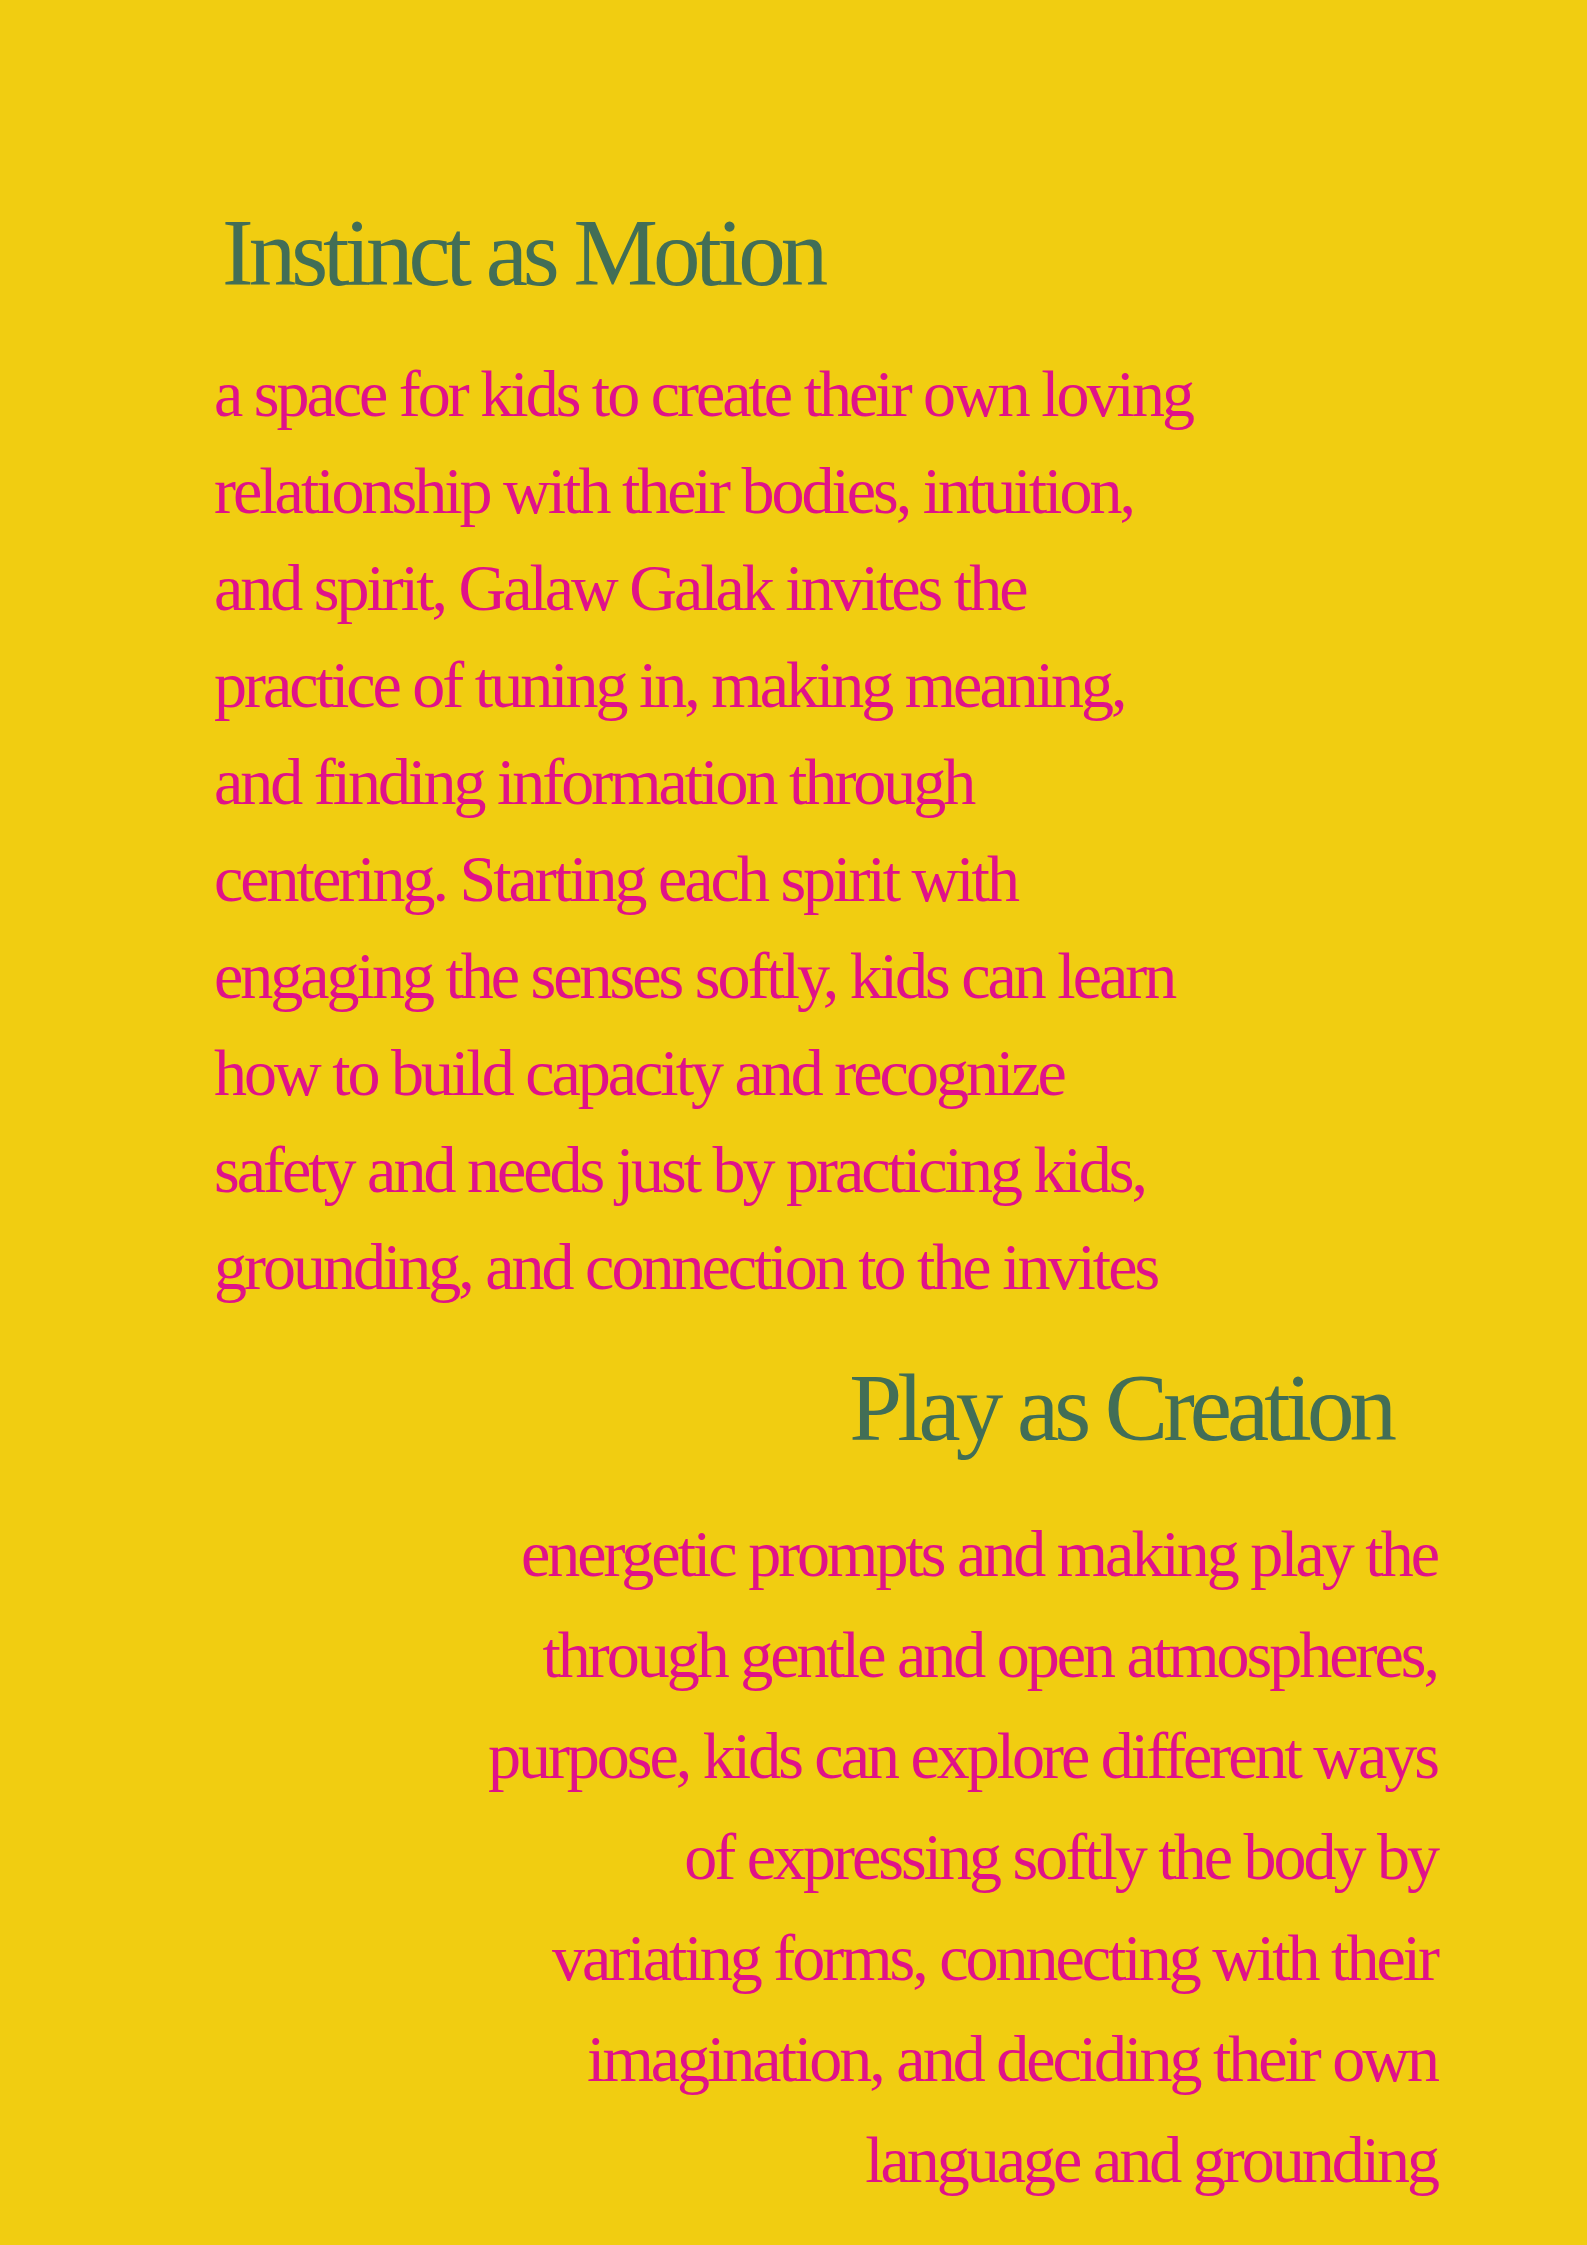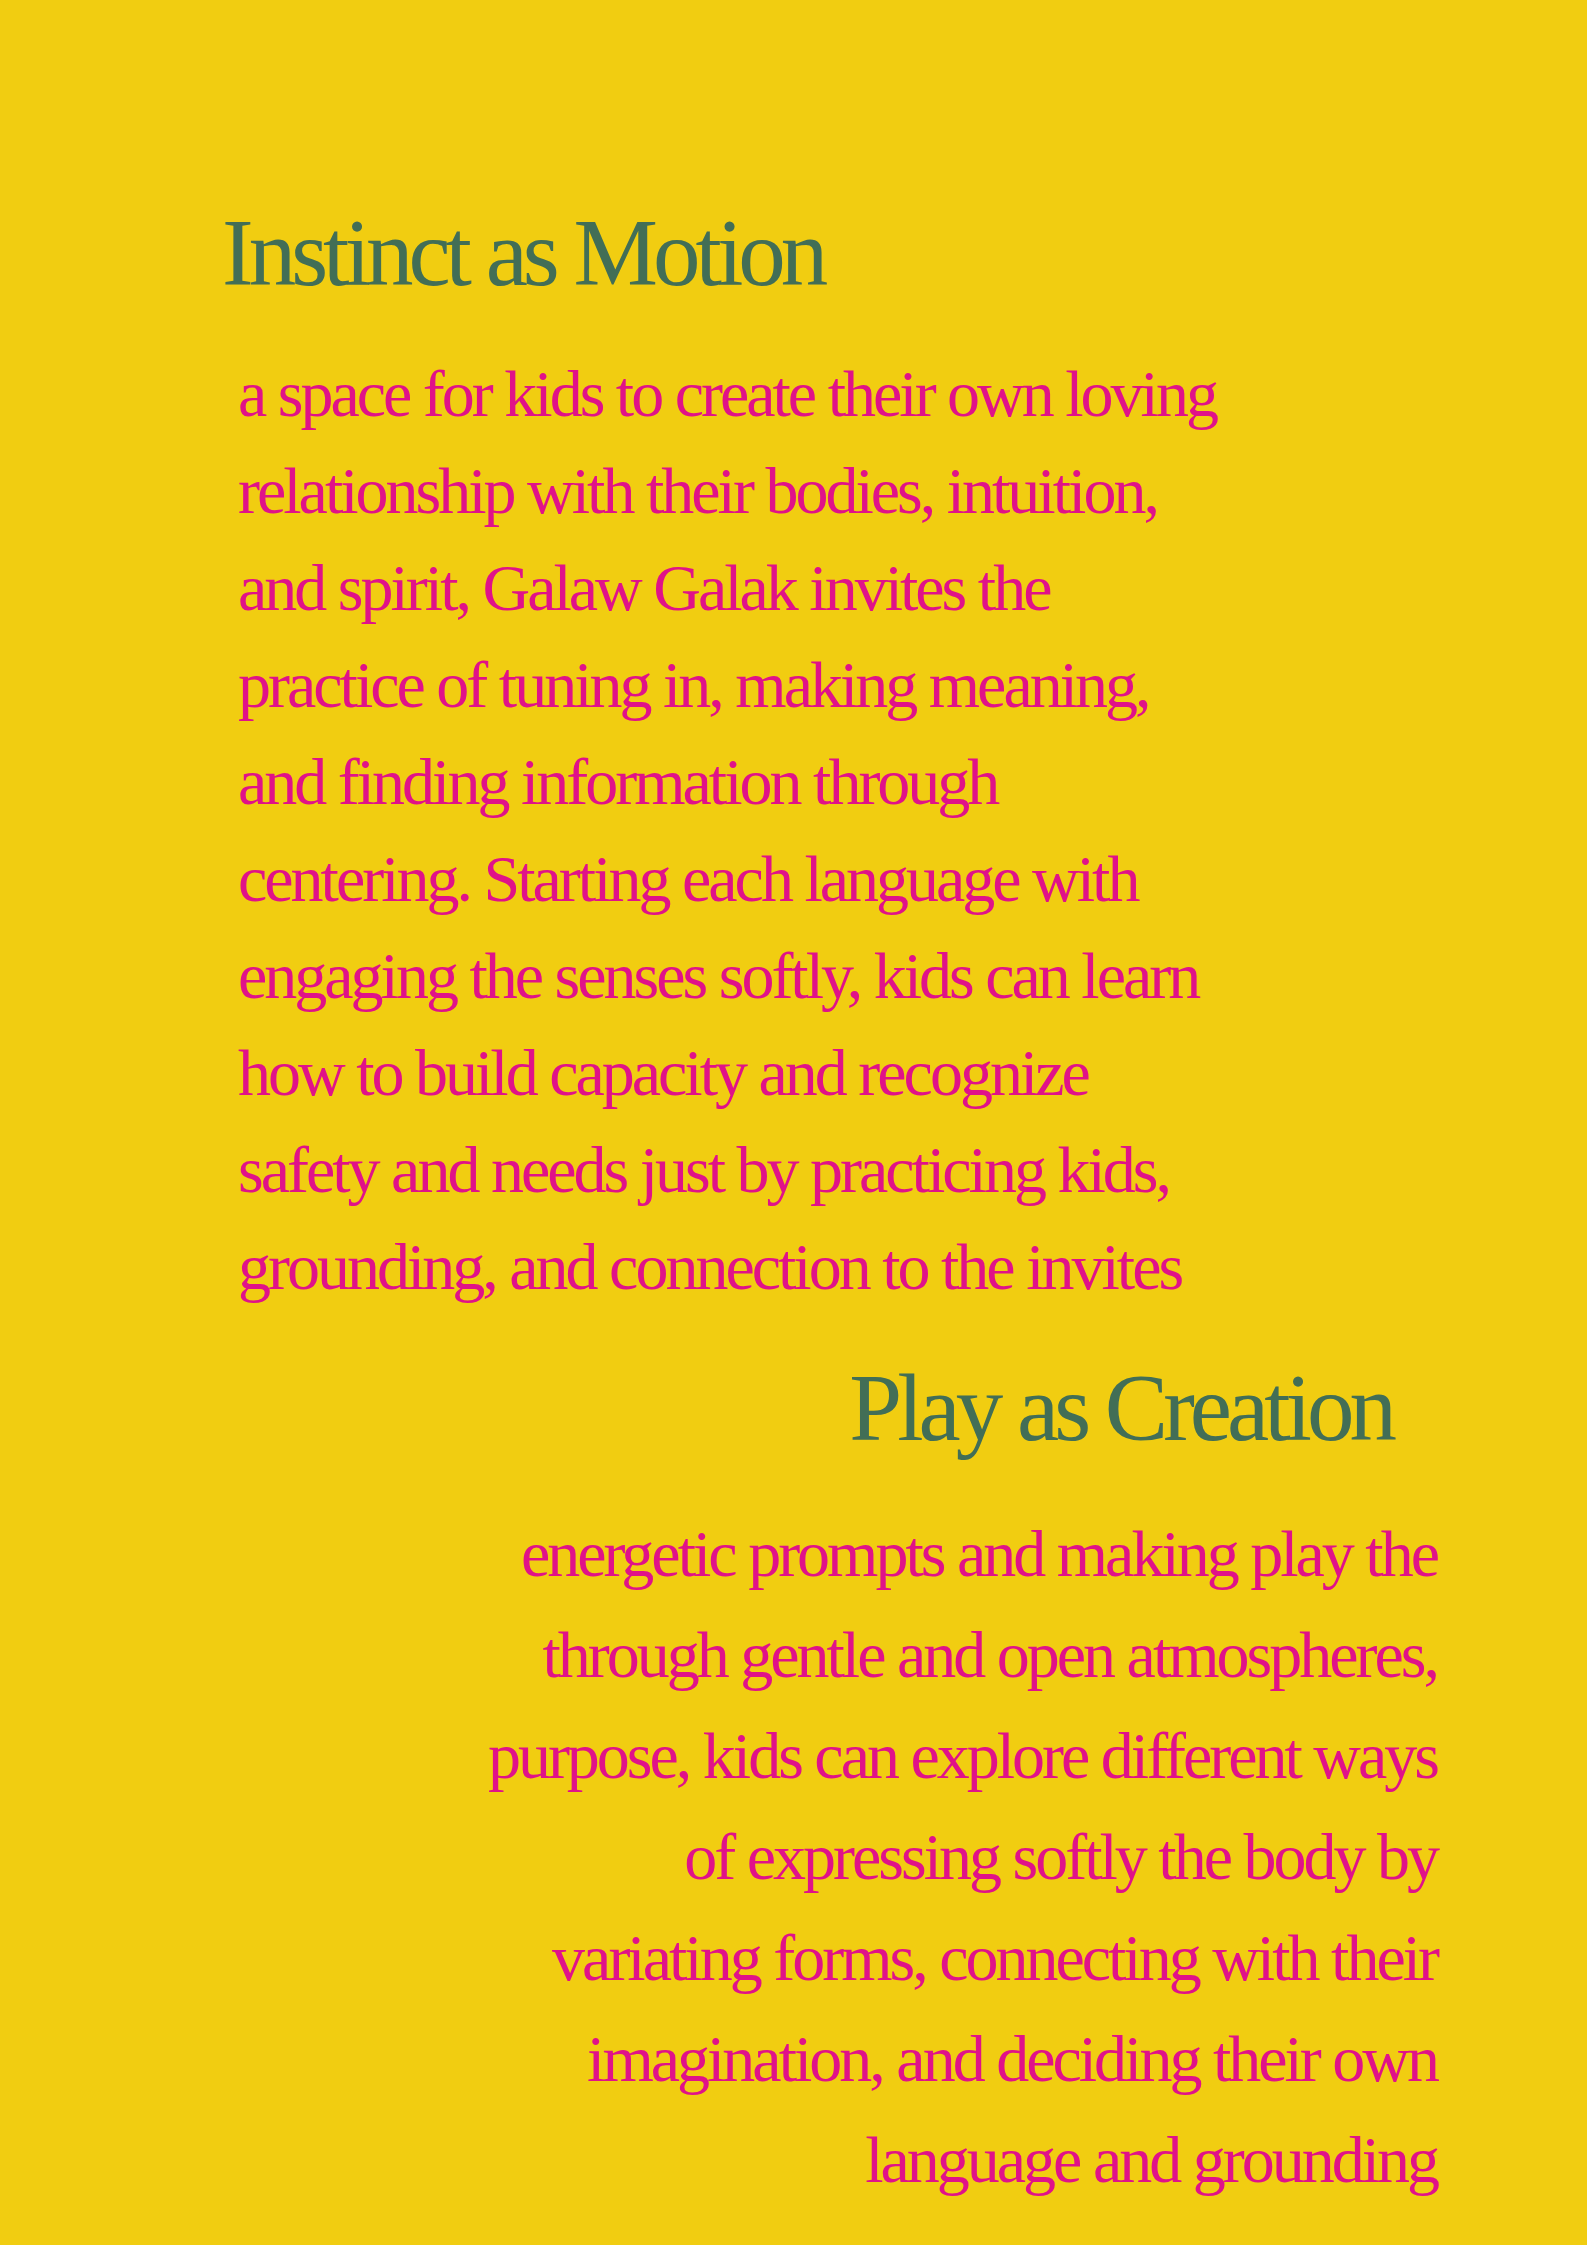--- a/index.html
+++ b/index.html
@@ -35,21 +35,21 @@
     top:1321px;
     text-align:right;
   }
   .body-paragraph{
     position:absolute;
     color:var(--body);
     font-size:66px;
     letter-spacing:-3px;
   }
   .paragraph-instinct{
-    left:188px;
+    left:164px;
     top:300px;
     width:1220px;
     text-align:left;
   }
   .paragraph-instinct .body-line{line-height:87px;}
   .paragraph-play{
     right:160px;
     top:1458px;
     width:1260px;
     text-align:right;
@@ -63,21 +63,21 @@
 <div class="page">
 
   <section>
     <h1 class="section-heading heading-instinct">Instinct as Motion</h1>
     <div class="body-paragraph paragraph-instinct">
       <div class="body-line">a space for kids to create their own loving</div>
       <div class="body-line">relationship with their bodies, intuition,</div>
       <div class="body-line">and spirit, Galaw Galak invites the</div>
       <div class="body-line">practice of tuning in, making meaning,</div>
       <div class="body-line">and finding information through</div>
-      <div class="body-line">centering. Starting each language with</div>
+      <div class="body-line">centering. Starting each spirit with</div>
       <div class="body-line">engaging the senses softly, kids can learn</div>
       <div class="body-line">how to build capacity and recognize</div>
       <div class="body-line">safety and needs just by practicing kids,</div>
       <div class="body-line">grounding, and connection to the invites</div>
     </div>
   </section>
 
   <section>
     <h2 class="section-heading heading-play">Play as Creation</h2>
     <div class="body-paragraph paragraph-play">

